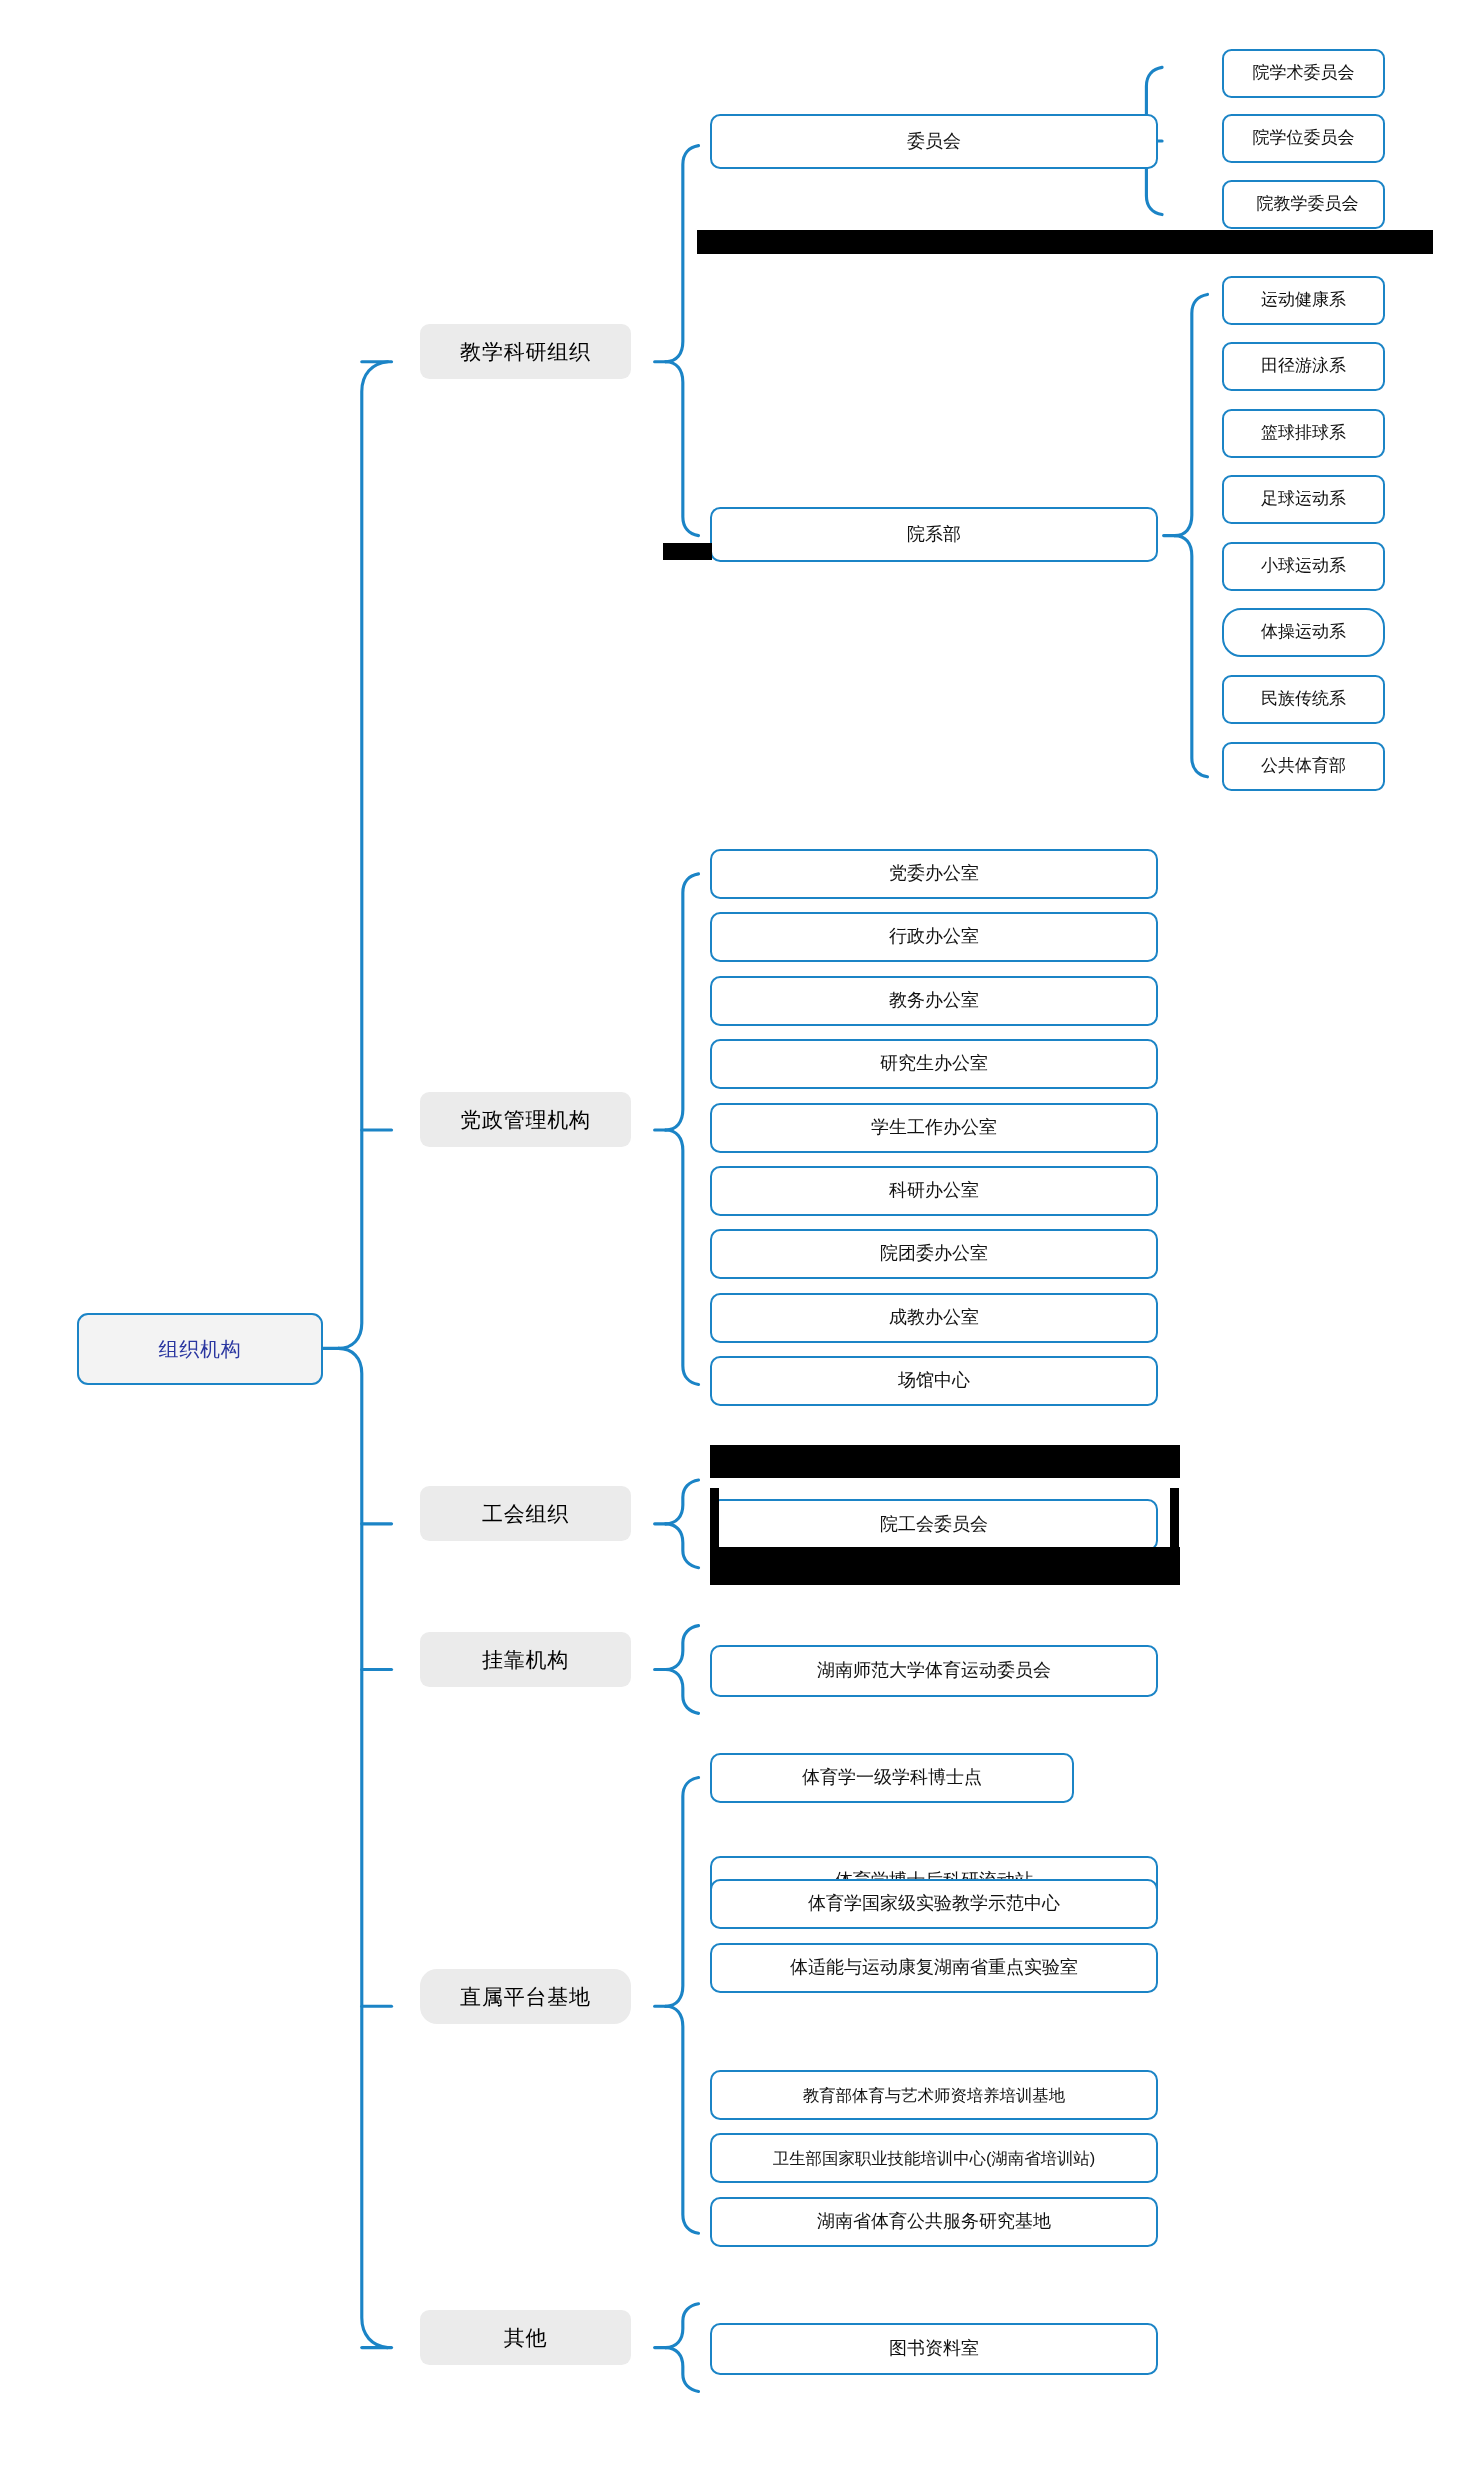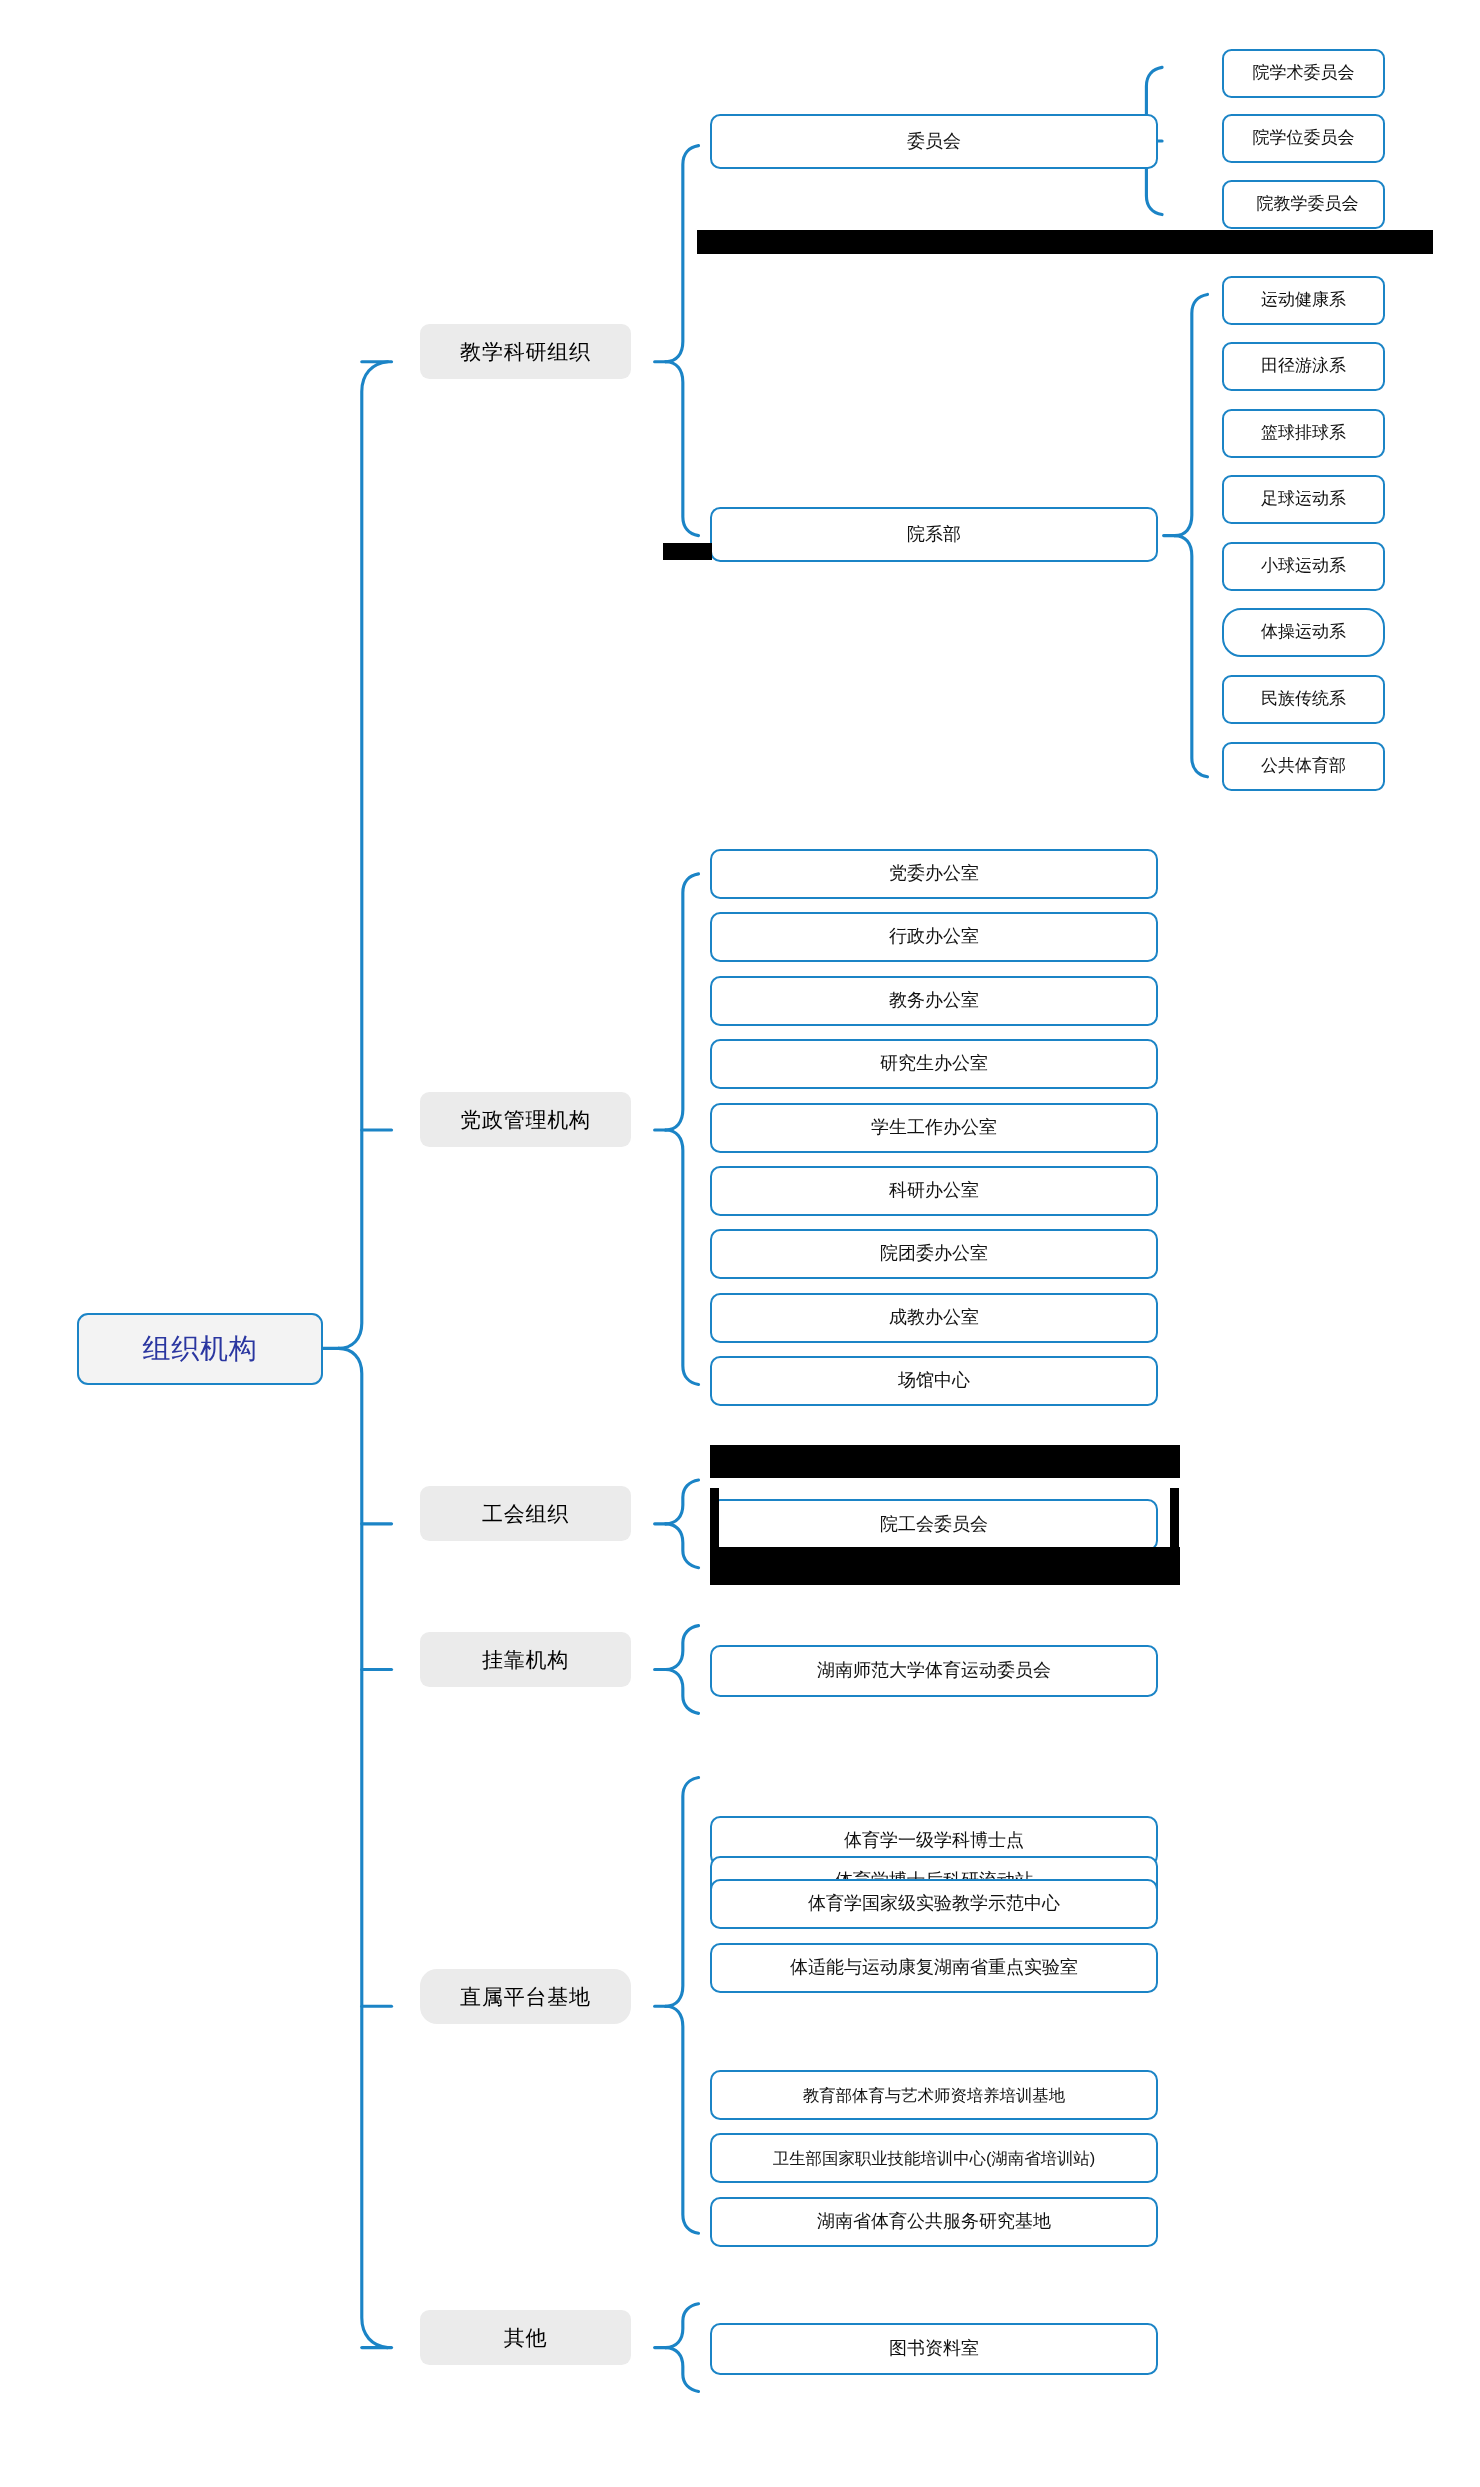--- a/index.html
+++ b/index.html
@@ -33,21 +33,21 @@
     text-align: center;
     white-space: nowrap;
     line-height: 1.1;
   }
   
   .node.root {
     border: 2.3px solid #1b84c6;
     border-radius: 11px;
     background: #f3f3f3;
     color: #2a36a0;
-    font-size: 28px;
+    font-size: 20px;
     letter-spacing: 0.8px;
   }
   
   .node.cat {
     background: #ebebeb;
     border-radius: 9.4px;
     color: #000000;
     font-size: 21px;
     letter-spacing: 0.8px;
   }
@@ -159,21 +159,21 @@
   <div class="node box" style="left:710px; top:1103px; width:448px; height:50px;">学生工作办公室</div>
   <div class="node box" style="left:710px; top:1166px; width:448px; height:50px;">科研办公室</div>
   <div class="node box" style="left:710px; top:1229px; width:448px; height:50px;">院团委办公室</div>
   <div class="node box" style="left:710px; top:1293px; width:448px; height:50px;">成教办公室</div>
   <div class="node box" style="left:710px; top:1356px; width:448px; height:50px;">场馆中心</div>
 
   <div class="node box" style="left:710px; top:1499px; width:448px; height:52px;">院工会委员会</div>
 
   <div class="node box" style="left:710px; top:1645px; width:448px; height:52px;">湖南师范大学体育运动委员会</div>
 
-  <div class="node box" style="left:710px; top:1816px; width:448px; height:50px;">体育学一级学科博士点</div>
+  <div class="node box" style="left:710px; top:1753px; width:364px; height:50px;">体育学一级学科博士点</div>
   <div class="node box" style="left:710px; top:1816px; width:448px; height:50px;margin-top:40px;">体育学博士后科研流动站</div>
   <div class="node box" style="left:710px; top:1879px; width:448px; height:50px;">体育学国家级实验教学示范中心</div>
   <div class="node box" style="left:710px; top:1943px; width:448px; height:50px;">体适能与运动康复湖南省重点实验室</div>
   <div class="node box tight" style="left:710px; top:2070px; width:448px; height:50px;">教育部体育与艺术师资培养培训基地</div>
   <div class="node box tight" style="left:710px; top:2133px; width:448px; height:50px;">卫生部国家职业技能培训中心(湖南省培训站)</div>
   <div class="node box" style="left:710px; top:2197px; width:448px; height:50px;">湖南省体育公共服务研究基地</div>
 
   <div class="node box" style="left:710px; top:2323px; width:448px; height:52px;">图书资料室</div>
 
   <div class="redaction" style="left:697px; top:230px; width:736px; height:23.5px;"></div>

